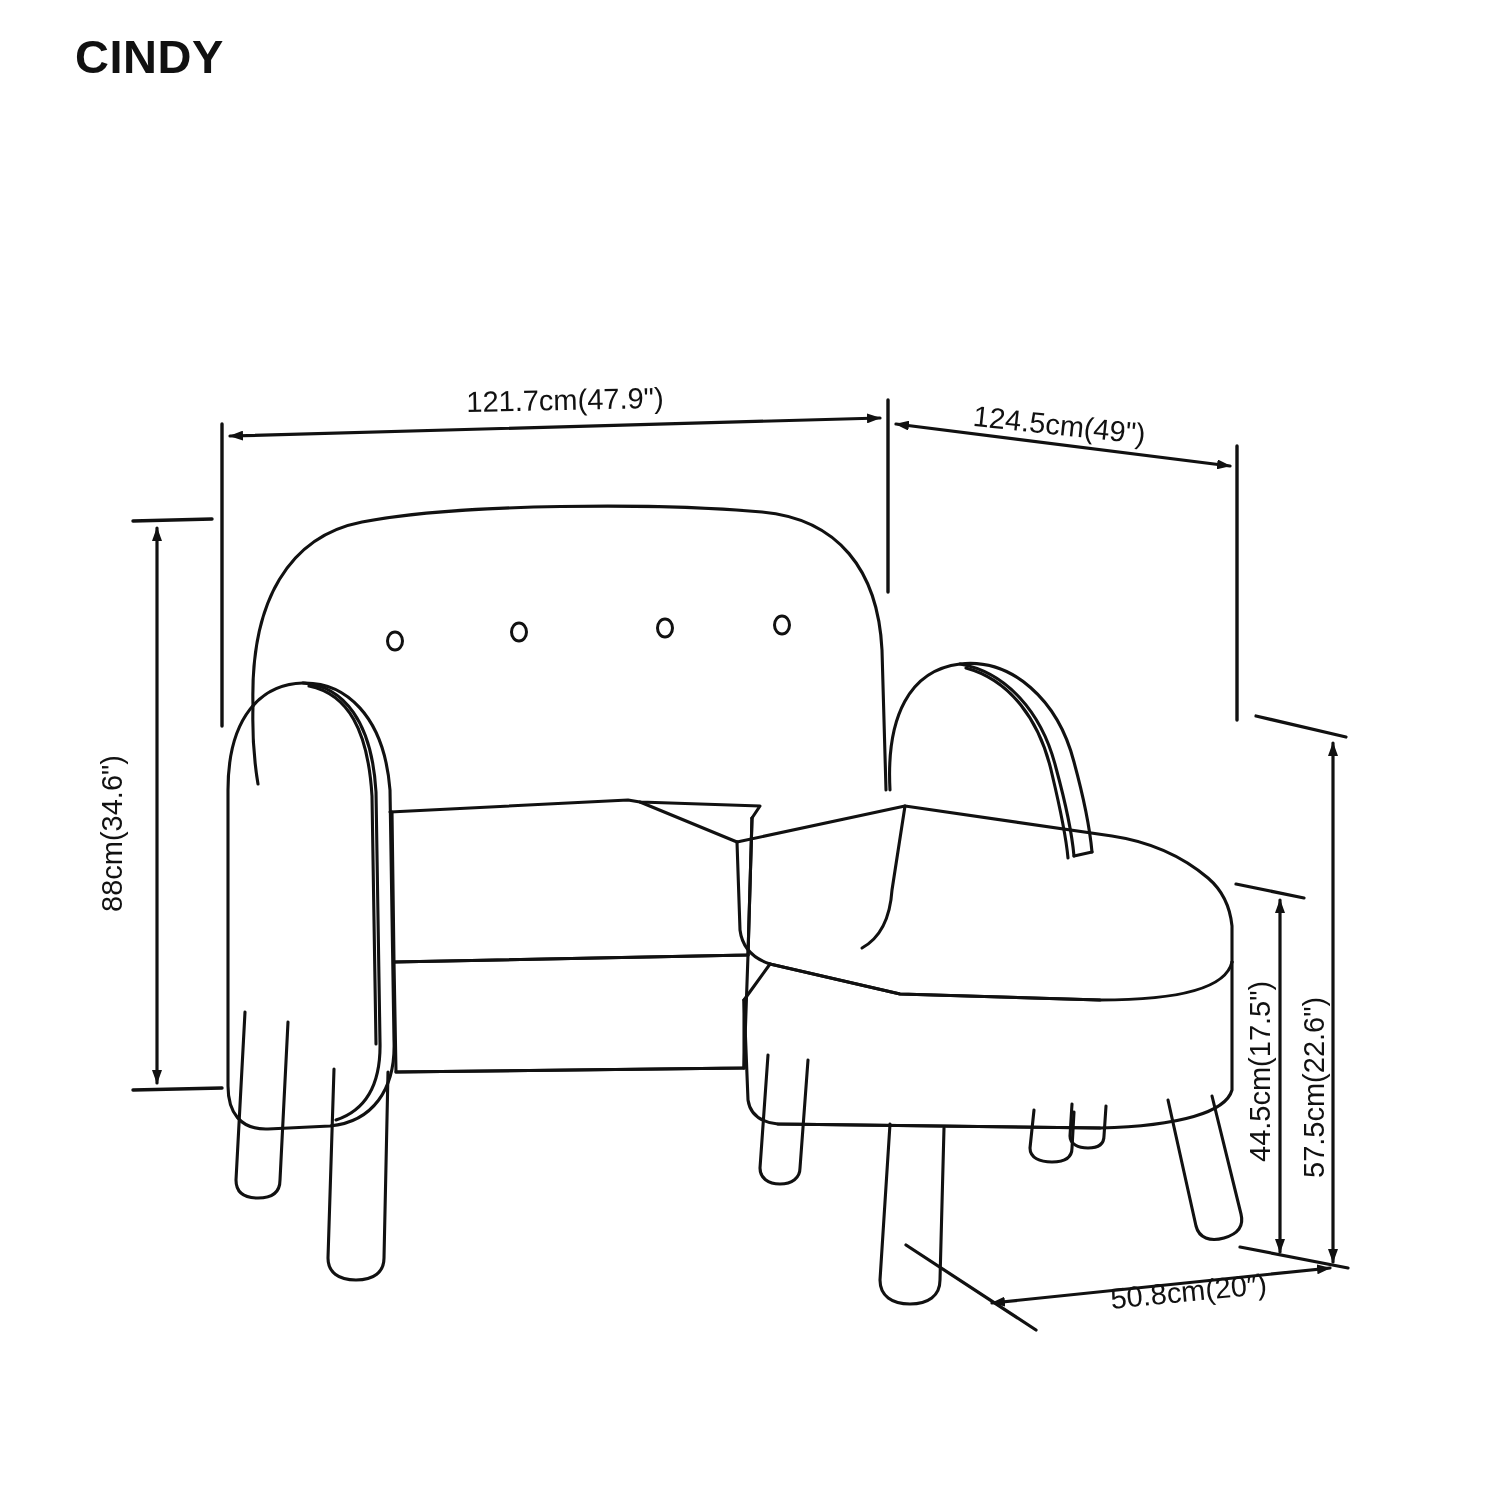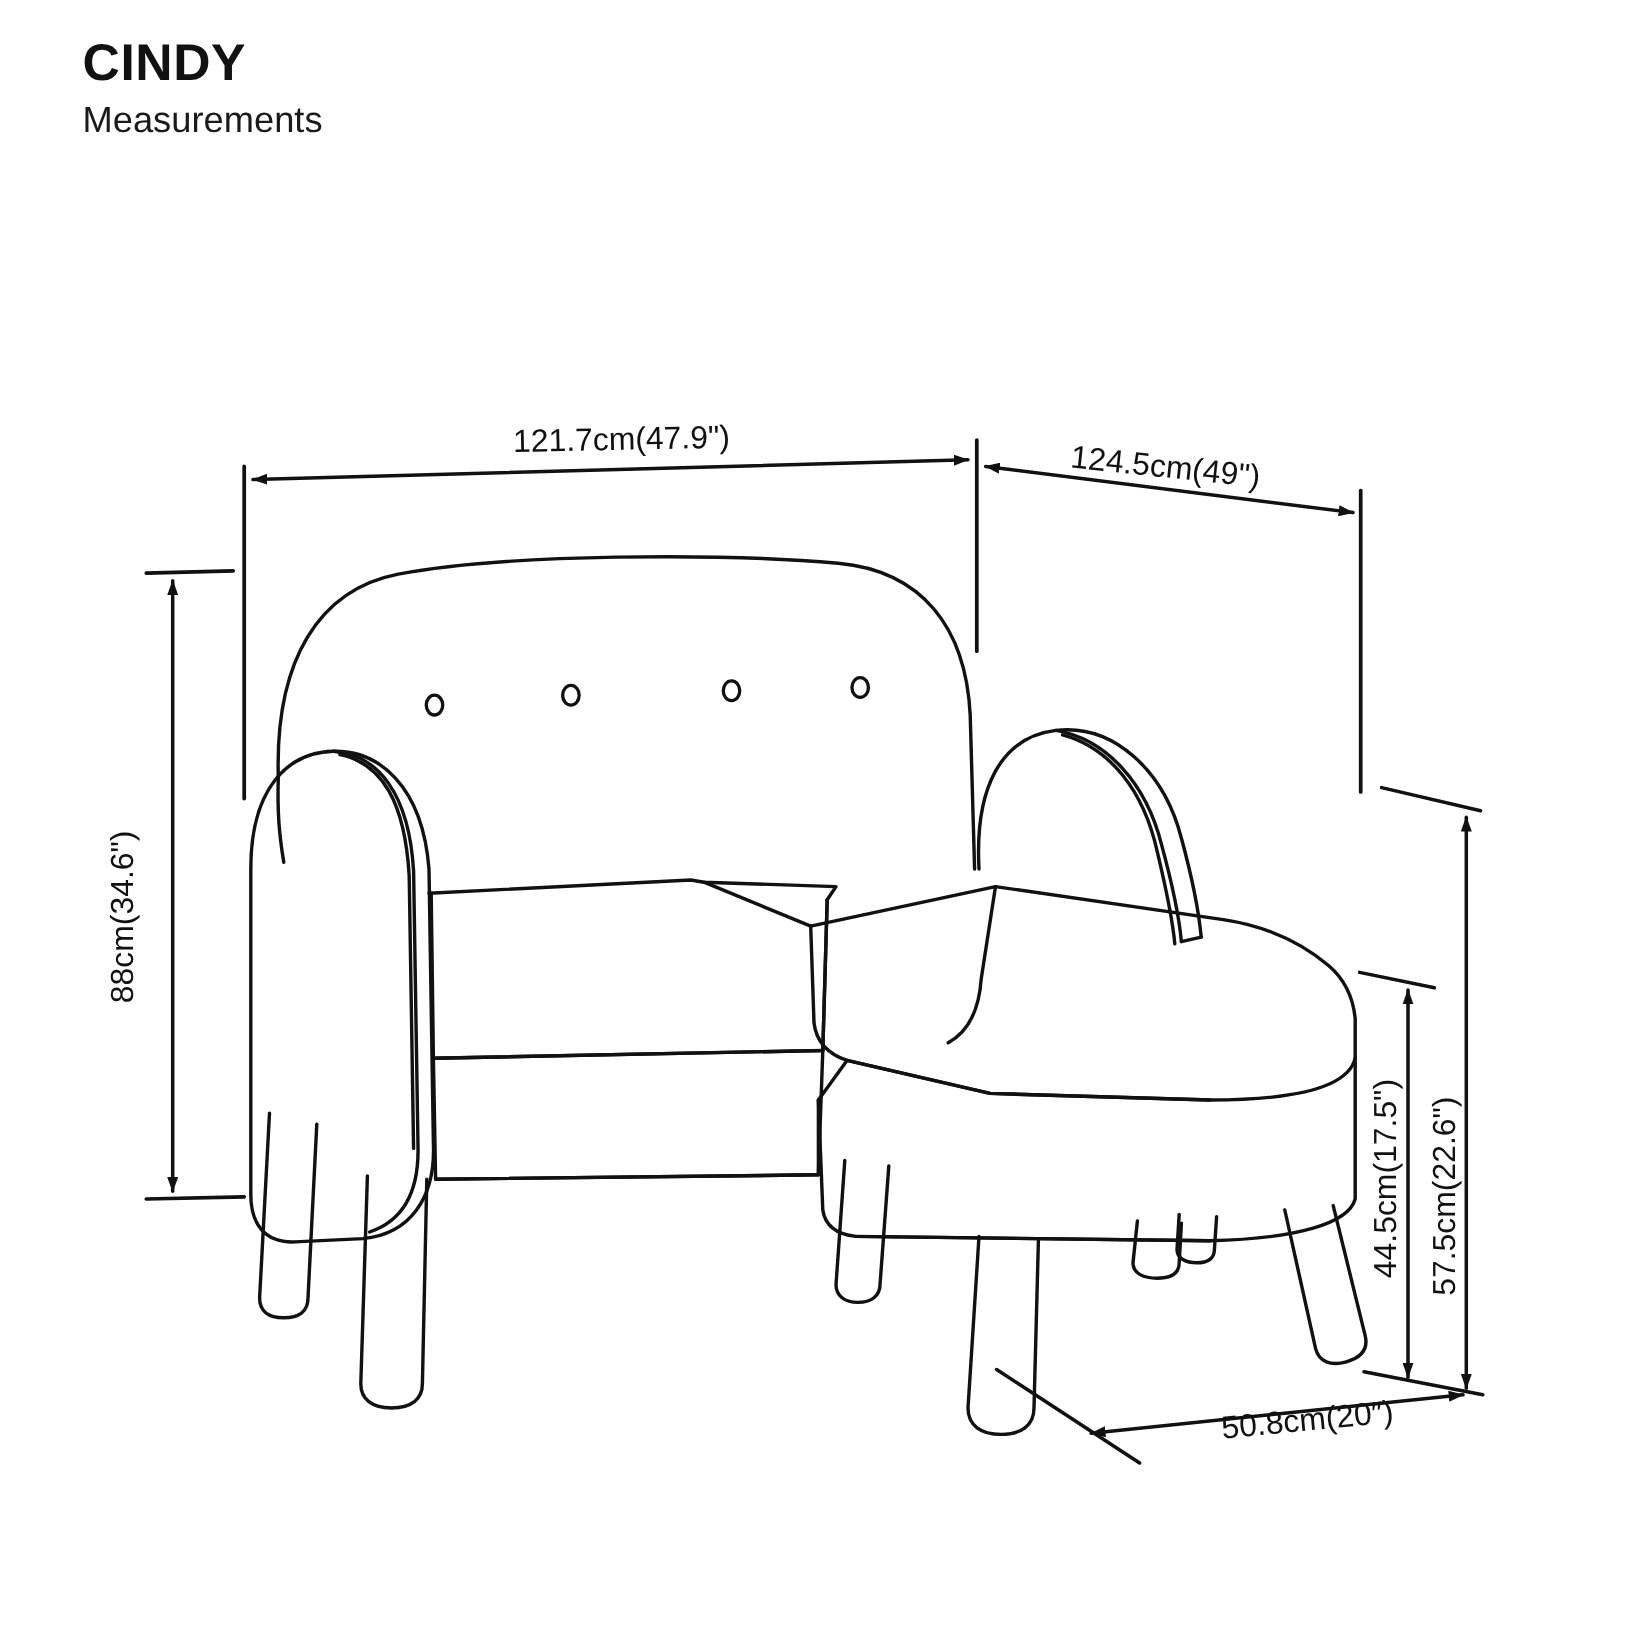--- a/index.html
+++ b/index.html
@@ -65,21 +65,20 @@
   #dim-arm-label    { left: 1298px;top: 1178px;transform: rotate(-90deg);  transform-origin: left top; }
   #dim-seatw-label  { left: 1109px;top: 1283px;transform: rotate(-5.5deg); transform-origin: left top; }
 </style>
 </head>
 <body>
 
 <div id="page">
 
   <div id="title-block">
     <div id="brand-name">CINDY</div>
-    <div id="section-label">Measurements</div>
   </div>
 
   <svg id="drawing" viewBox="0 0 1500 1500" xmlns="http://www.w3.org/2000/svg">
     <defs>
       <marker id="ah" markerWidth="14" markerHeight="10" refX="13" refY="5" orient="auto" markerUnits="userSpaceOnUse">
         <path d="M0,0 L14,5 L0,10 z" fill="#111111"></path>
       </marker>
       <marker id="ah-start" markerWidth="14" markerHeight="10" refX="1" refY="5" orient="auto" markerUnits="userSpaceOnUse">
         <path d="M14,0 L0,5 L14,10 z" fill="#111111"></path>
       </marker>

